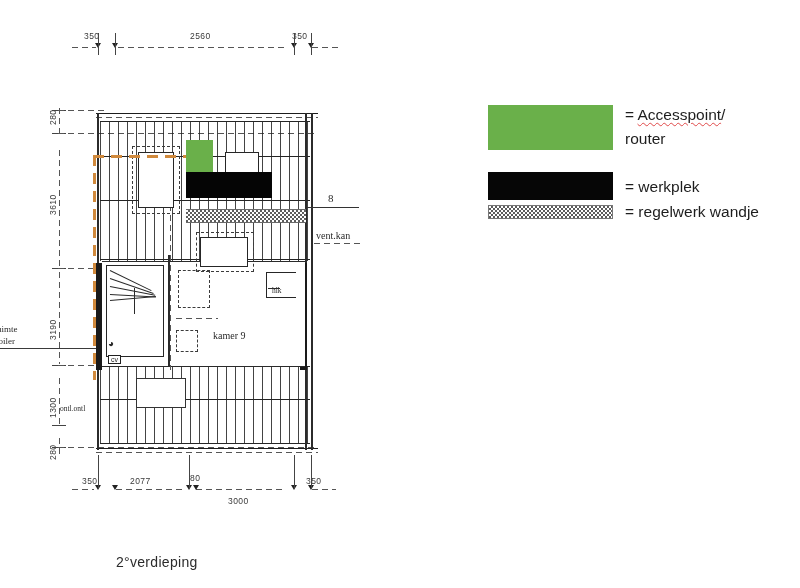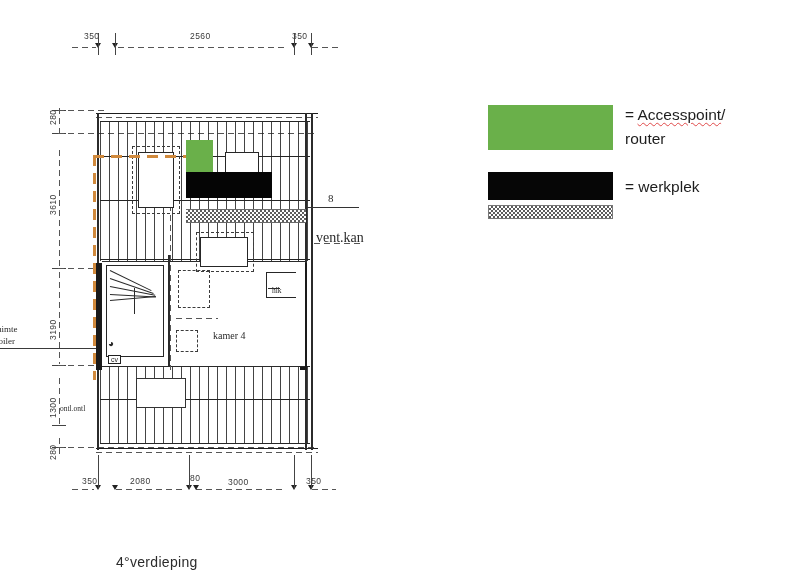--- a/index.html
+++ b/index.html
@@ -279,74 +279,75 @@
   <div class="stair-line" style="left:110px;top:300px;width:46px;transform:rotate(-5deg);"></div>
   <div class="tick" style="left:134px;top:288px;height:26px;background:#2a2a2a;"></div>
 
   <div class="planlabel" style="left:108px;top:338px;font-size:10px;">◕</div>
   <div class="boxlabel" style="left:108px;top:355px;">cv</div>
 
   <div class="solidrect" style="left:266px;top:272px;width:30px;height:26px;border-right:none;"></div>
   <div class="planlabel small" style="left:272px;top:286px;">hlk</div>
   <div class="tickh" style="left:268px;top:288px;width:12px;background:#2a2a2a;"></div>
 
-  <div class="planlabel" style="left:213px;top:330px;font-size:10px;">kamer 4</div>
+  <div class="planlabel" style="left:213px;top:330px;font-size:10px;">kamer 9</div>
   <div class="dimline" style="left:176px;top:318px;width:42px;"></div>
 
   <div class="planlabel" style="left:328px;top:192px;font-size:11px;font-family:'Liberation Serif',serif;">8</div>
   <div class="tickh" style="left:307px;top:207px;width:52px;background:#333;"></div>
-  <div class="planlabel" style="left:316px;top:230px;font-size:14px;">vent.kan</div>
+  <div class="planlabel" style="left:316px;top:230px;font-size:10px;">vent.kan</div>
   <div class="dimline" style="left:314px;top:243px;width:50px;"></div>
 
   <div class="cable-v" style="left:93px;top:155px;height:225px;"></div>
   <div class="cable-h" style="left:93px;top:155px;width:98px;"></div>
 
   <div class="ap-green" style="left:186px;top:140px;width:27px;height:32px;"></div>
 
   <div class="werkplek-black" style="left:186px;top:172px;width:86px;height:26px;"></div>
 
   <div class="regelwerk" style="left:186px;top:209px;width:120px;height:12px;"></div>
 
   <div class="dimtext" style="left:82px;top:476px;">350</div>
-  <div class="dimtext" style="left:130px;top:476px;">2080</div>
+  <div class="dimtext" style="left:130px;top:476px;">2077</div>
   <div class="dimtext" style="left:190px;top:473px;">80</div>
-  <div class="dimtext" style="left:228px;top:477px;">3000</div>
+  <div class="dimtext" style="left:228px;top:496px;">3000</div>
   <div class="dimtext" style="left:306px;top:476px;">350</div>
 
   <div class="dimline" style="left:72px;top:489px;width:22px;"></div>
   <div class="dimline" style="left:116px;top:489px;width:68px;"></div>
   <div class="dimline" style="left:196px;top:489px;width:86px;"></div>
   <div class="dimline" style="left:312px;top:489px;width:24px;"></div>
 
   <div class="arrowmark" style="left:95px;top:485px;"></div>
   <div class="arrowmark" style="left:112px;top:485px;"></div>
   <div class="arrowmark" style="left:186px;top:485px;"></div>
   <div class="arrowmark" style="left:193px;top:485px;"></div>
   <div class="arrowmark" style="left:291px;top:485px;"></div>
   <div class="arrowmark" style="left:308px;top:485px;"></div>
 
   <div class="tick" style="left:98px;top:455px;height:34px;"></div>
   <div class="tick" style="left:189px;top:455px;height:34px;"></div>
   <div class="tick" style="left:294px;top:455px;height:34px;"></div>
   <div class="tick" style="left:311px;top:455px;height:34px;"></div>
 
-  <div class="plan-title" style="left:116px;top:554px;">4°verdieping</div>
+  <div class="plan-title" style="left:116px;top:554px;">2°verdieping</div>
 </div>
 
 <div id="legend">
 
 
   <div class="legend-row" style="top:117px;height:30px;">
     <div class="swatch sw-black"></div>
     <div class="legend-text" style="top:5px;"> = werkplek</div>
   </div>
 
   <div class="legend-row" style="top:50px;height:50px;">
     <div class="swatch sw-green"></div>
     <div class="legend-text" style="top:0;"><span>= </span><span class="spellerr">Accesspoint</span><span>/</span></div>
     <div class="legend-text" style="top:24px;">router</div>
   </div>
 
   <div class="legend-row" style="top:150px;height:24px;">
     <div class="swatch sw-hatch"></div>
+    <div class="legend-text" style="top:-3px;">= regelwerk wandje</div>
   </div>
 
 </div>
 
 </body></html>

